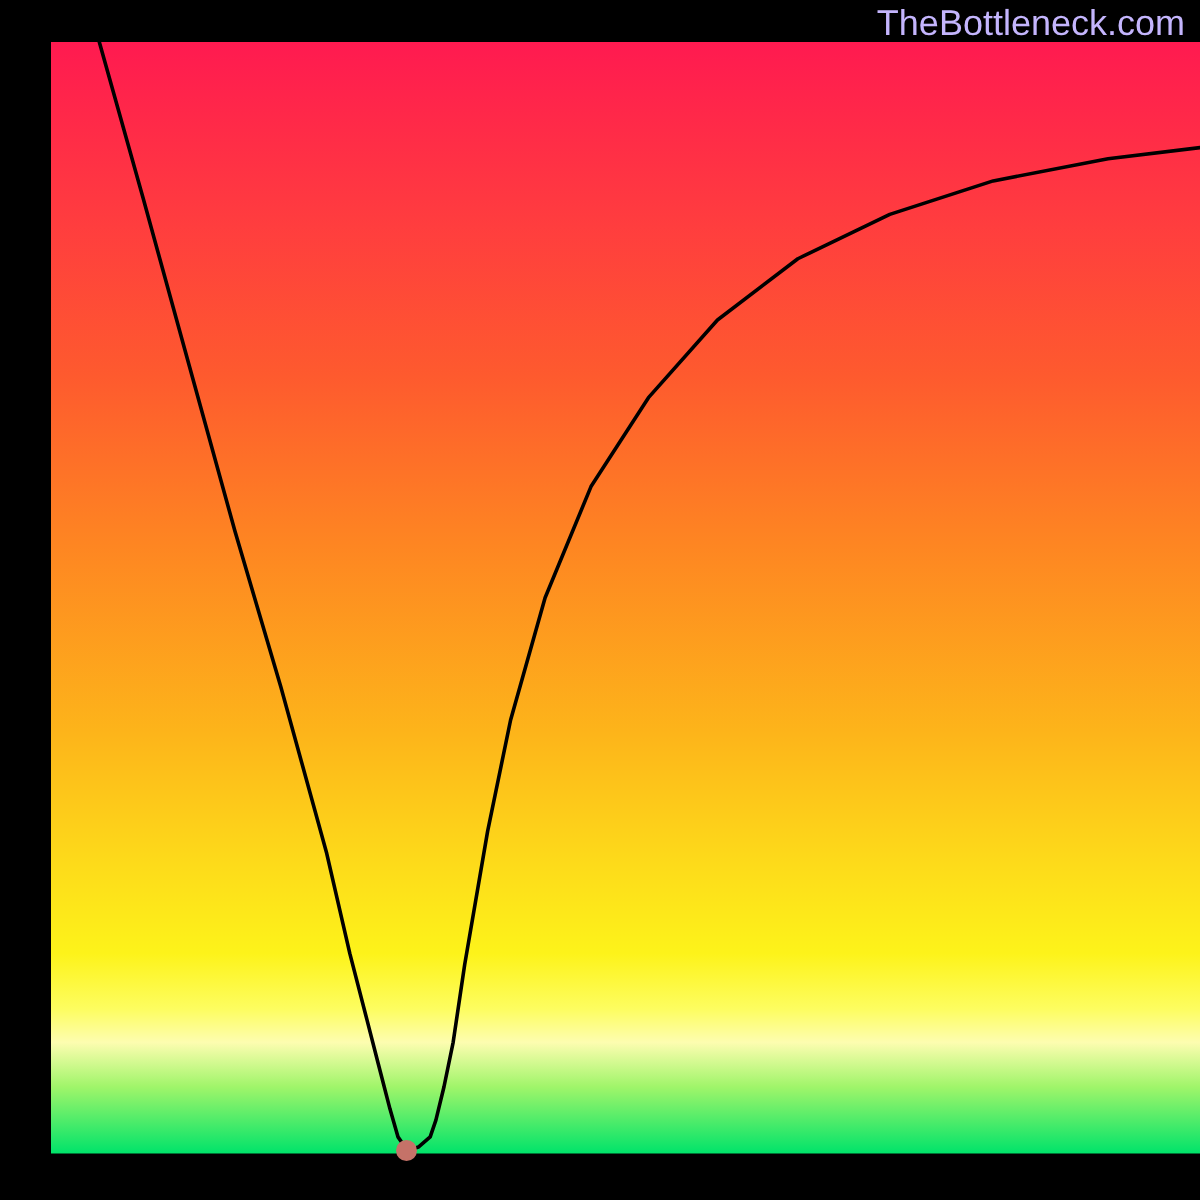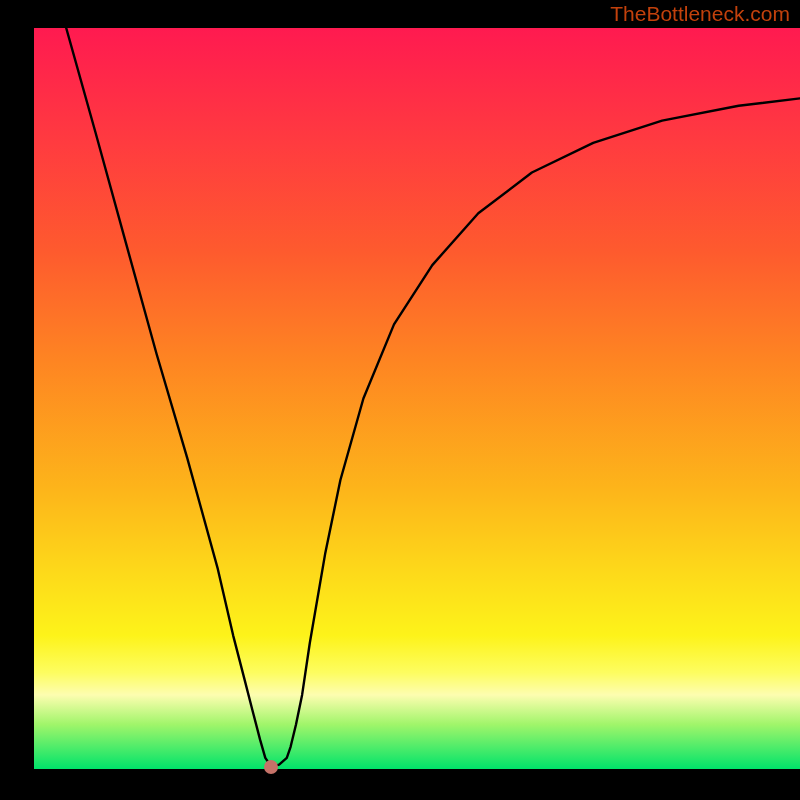--- a/index.html
+++ b/index.html
@@ -6,22 +6,22 @@
   html, body { width: 800px; height: 800px; overflow: hidden; }
   body {
     background: #000;
     font-family: Arial, Helvetica, sans-serif;
     position: relative;
   }
   .watermark {
     position: absolute;
     top: 2px;
     right: 10px;
-    color: #c2410c;
-    font-size: 21px;
+    color: #c4b5fd;
+    font-size: 24px;
     font-weight: 500;
     z-index: 10;
   }
   .plot {
     position: absolute;
     background: linear-gradient(
       to bottom,
       #ff1a50 0%,
       #ff3a40 15%,
       #fe5a2e 30%,

